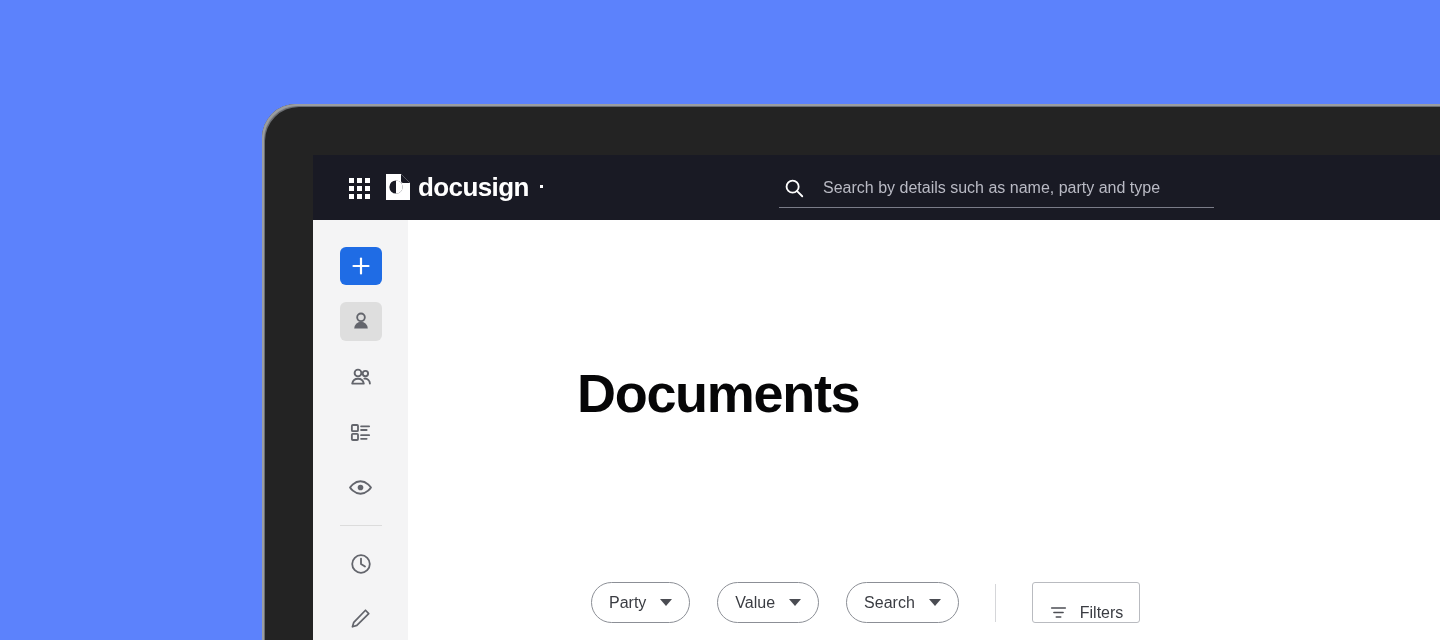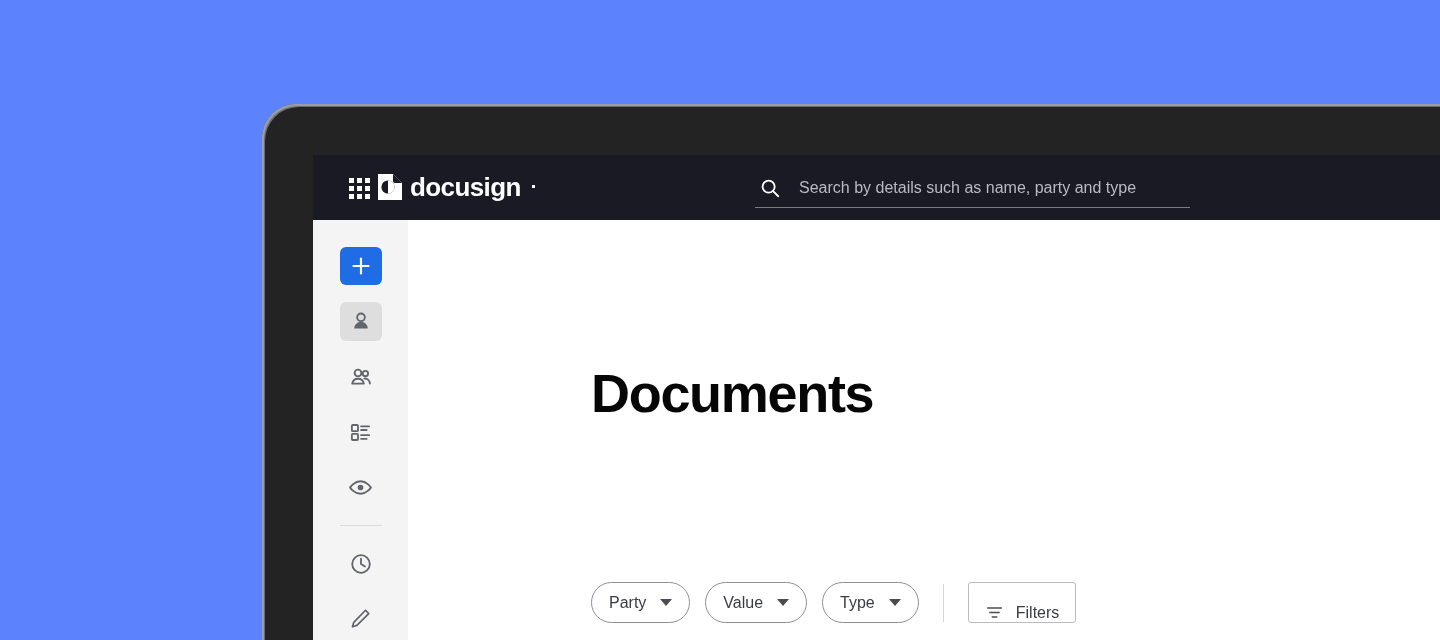--- a/index.html
+++ b/index.html
@@ -54,38 +54,38 @@
     width: 21px; height: 21px;
     display: grid;
     grid-template-columns: repeat(3, 1fr);
     grid-template-rows: repeat(3, 1fr);
     gap: 3px;
     cursor: pointer;
   }
   #apps-grid i { display:block; width: 5px; height: 5px; background: #fff; }
 
   #brand {
-    position: absolute; left: 65px; top: 19px;
+    position: absolute; left: 73px; top: 19px;
     display: flex; align-items: center; gap: 8px;
     cursor: pointer;
   }
   .brand-mark { width: 24px; height: 26px; }
   .brand-text {
     color: #fff; font-size: 26px; font-weight: 700;
     letter-spacing: -0.6px; line-height: 26px;
     font-family: "Liberation Sans", sans-serif;
   }
   .brand-dot {
     display:inline-block; width:3px; height:3px;
     background:#fff; margin-left:3px; vertical-align: bottom;
     margin-bottom: 2px;
   }
 
   #search-wrap {
-    position: absolute; left: 442px; top: 13px;
+    position: absolute; left: 466px; top: 13px;
     width: 435px; height: 40px;
     display: flex; align-items: center;
     border-bottom: 1.5px solid #7a7c88;
   }
   #search-icon { width: 22px; height: 22px; margin-left: 4px; flex: 0 0 auto; }
   #search-input {
     flex: 1; background: transparent; border: none; outline: none;
     color: #c9cad2; font-size: 16px; margin-left: 18px;
     font-family: "Liberation Sans", sans-serif;
   }
@@ -112,29 +112,29 @@
   }
 
   
   #main {
     position: absolute; left: 95px; top: 65px;
     width: 1085px; height: 435px;
     background: #ffffff;
     overflow: hidden;
   }
   #page-title {
-    position: absolute; left: 183px; top: 146px;
+    position: absolute; left: 169px; top: 146px;
     font-size: 54px; font-weight: 700; color: #060607;
     letter-spacing: -1.3px; line-height: 54px;
     white-space: nowrap;
   }
 
   #filter-row {
     position: absolute; left: 183px; top: 362px;
-    display: flex; align-items: center; gap: 15px;
+    display: flex; align-items: center; gap: 27px;
   }
   .chip {
     height: 41px; padding: 0 17px;
     border: 1px solid #8c8f96; border-radius: 21px;
     background: #fff; display: flex; align-items: center; gap: 14px;
     font-size: 16px; color: #3a3c42; cursor: pointer;
     font-family: "Liberation Sans", sans-serif;
     white-space: nowrap;
   }
   .caret {
@@ -263,21 +263,21 @@
       <div id="filter-row">
         <div class="chip">
           <span>Party</span>
           <span class="caret"></span>
         </div>
         <div class="chip">
           <span>Value</span>
           <span class="caret"></span>
         </div>
         <div class="chip">
-          <span>Type</span>
+          <span>Search</span>
           <span class="caret"></span>
         </div>
 
         <div class="chip-sep"></div>
 
         <div id="filters-btn">
           <svg width="19" height="19" viewBox="0 0 24 24">
             <line x1="3.4" y1="6.4" x2="20.6" y2="6.4" stroke="#4c4e54" stroke-width="2" stroke-linecap="round"></line>
             <line x1="6.2" y1="12" x2="17.8" y2="12" stroke="#4c4e54" stroke-width="2" stroke-linecap="round"></line>
             <line x1="9.2" y1="17.6" x2="14.8" y2="17.6" stroke="#4c4e54" stroke-width="2" stroke-linecap="round"></line>

